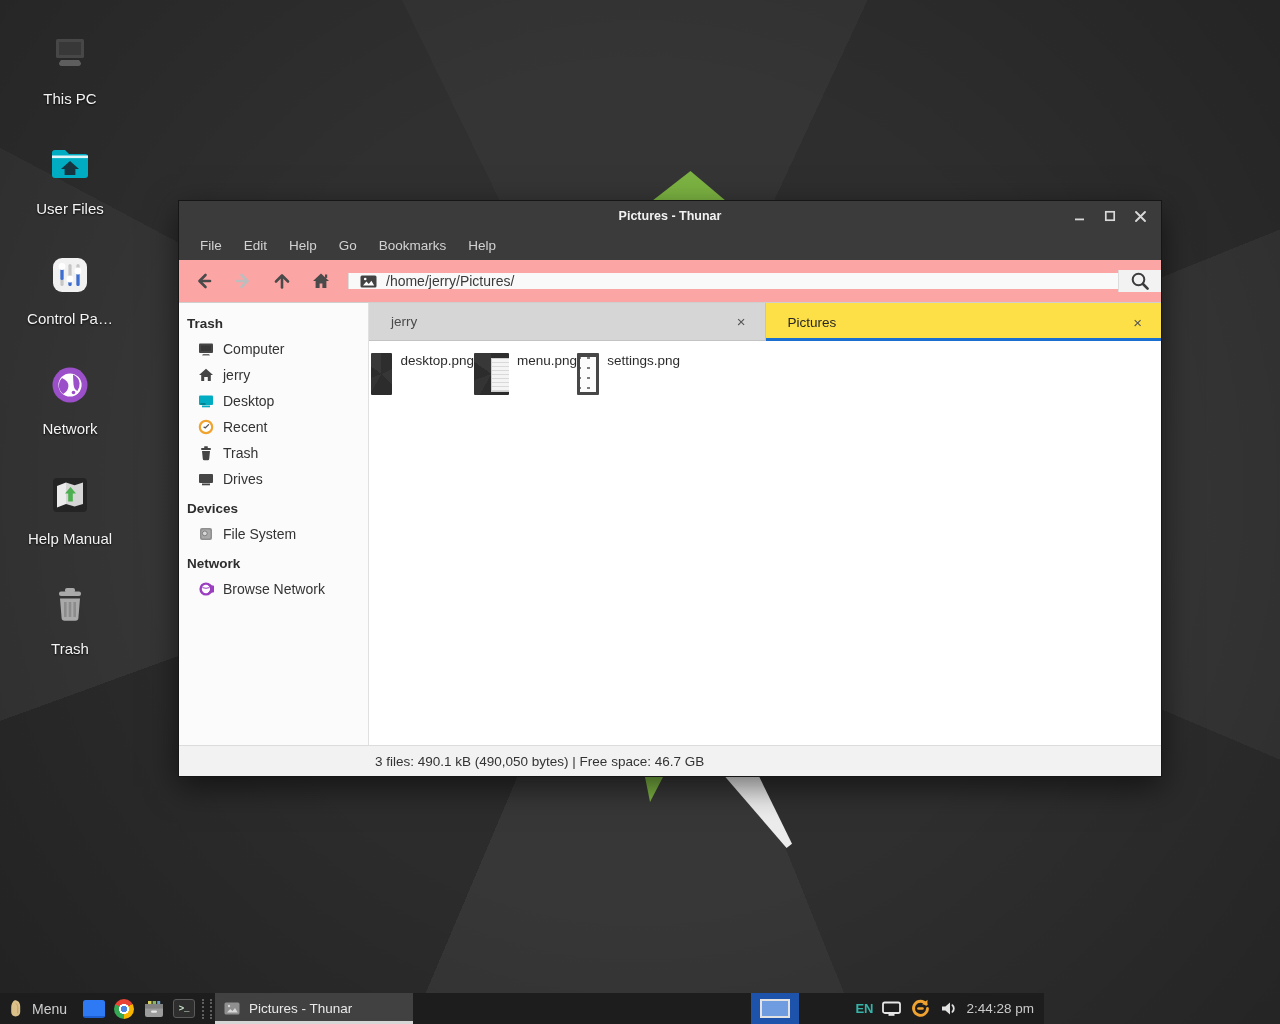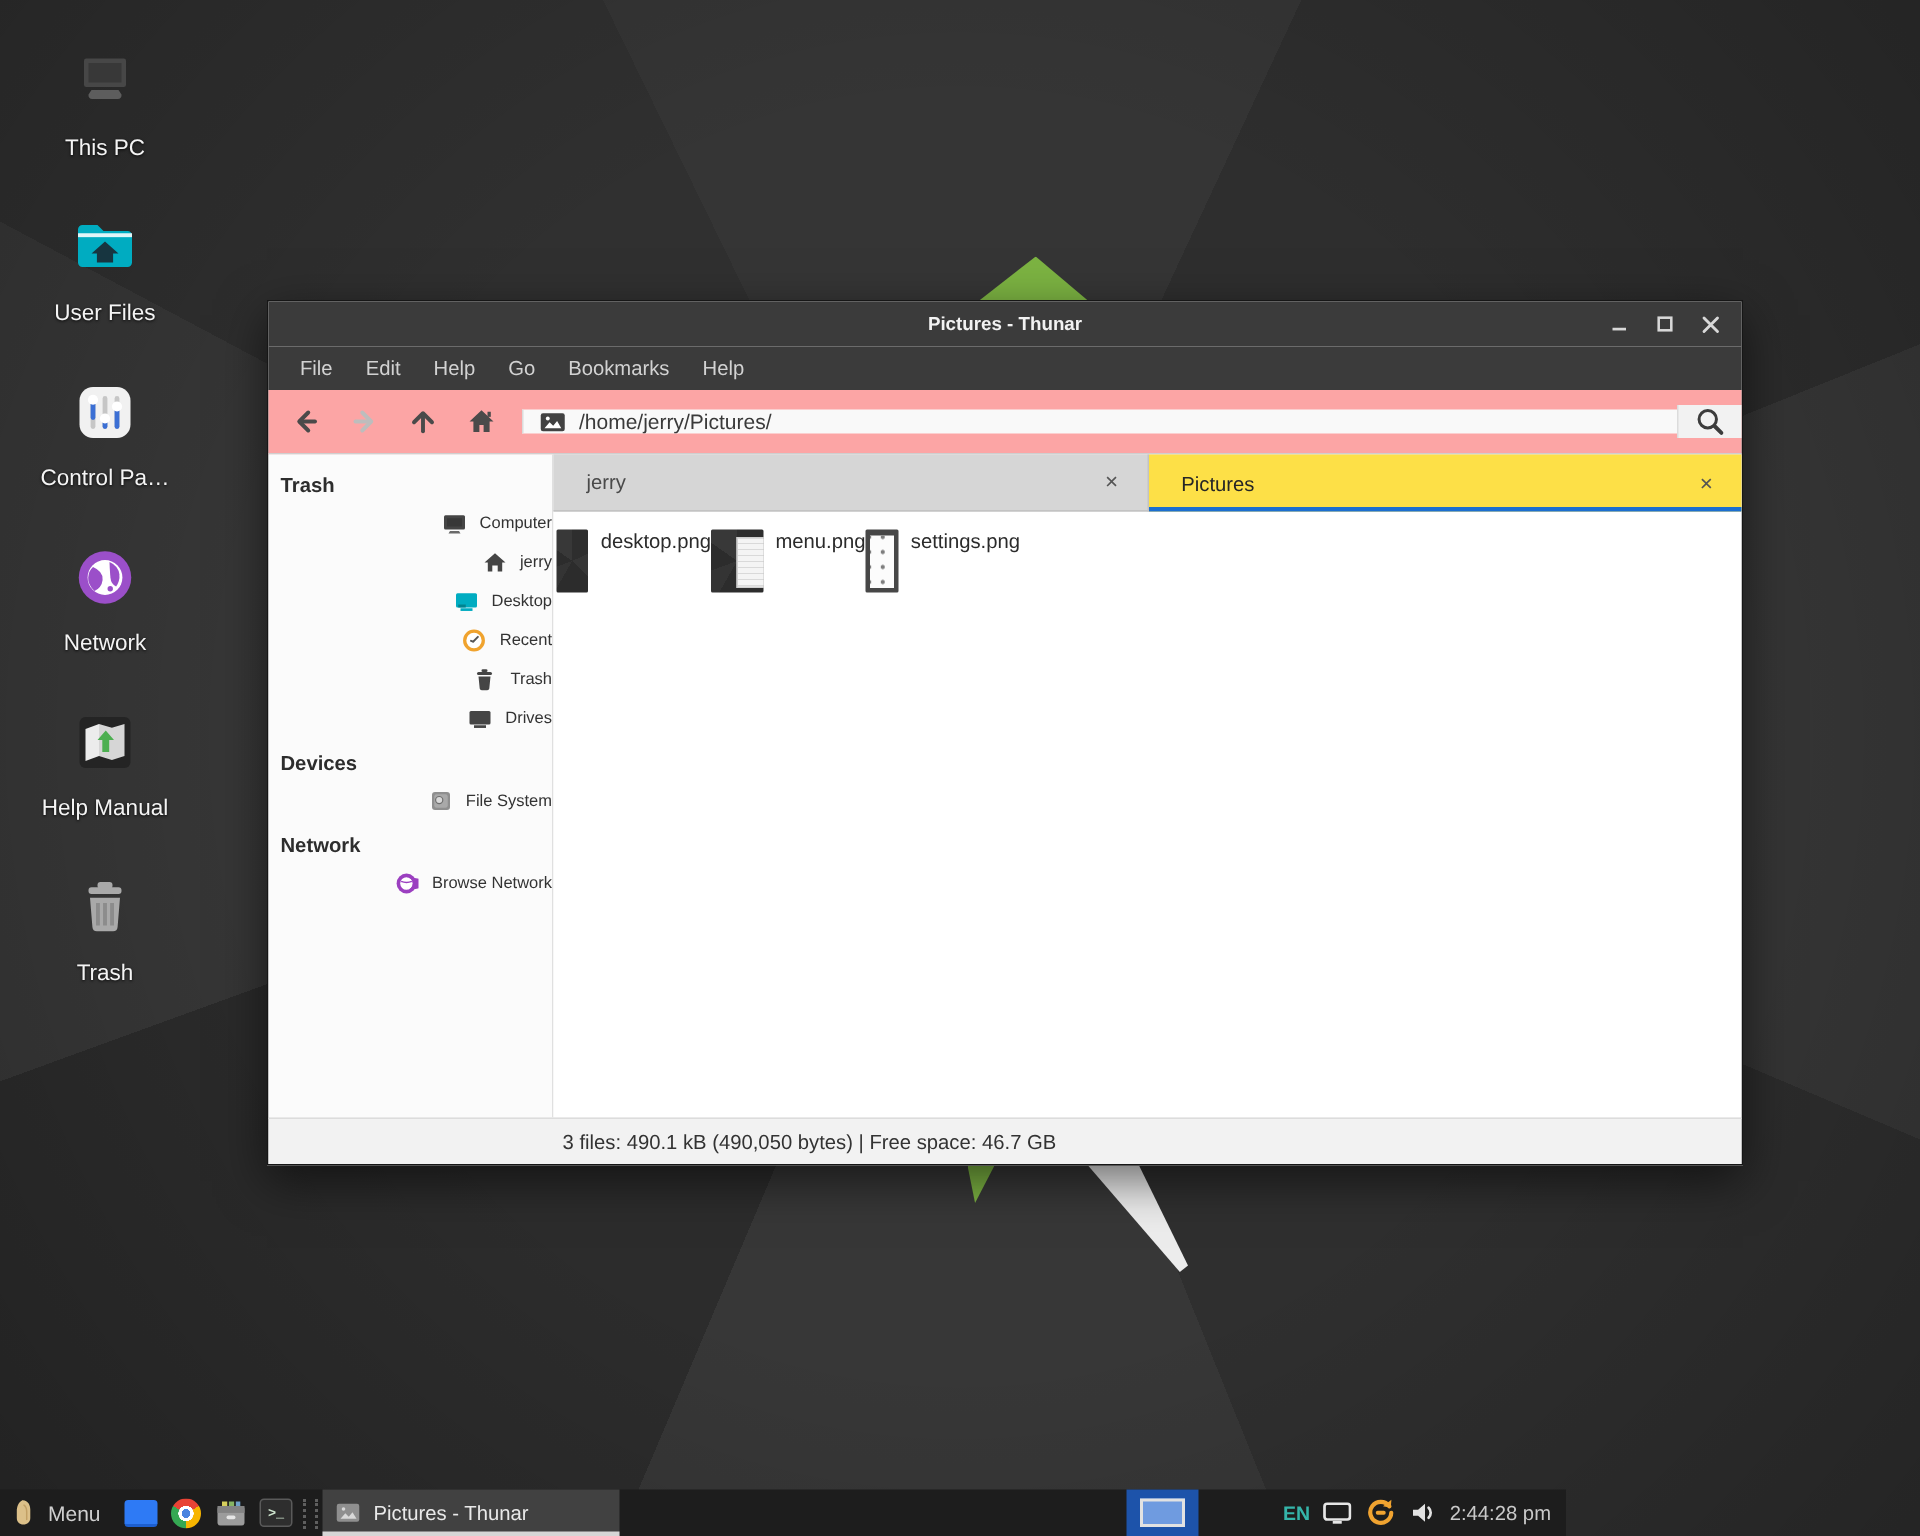--- a/index.html
+++ b/index.html
@@ -45,21 +45,21 @@
   .pathbar { flex:1; background:#f9f9f9; border-left:1px solid #dcdcdc; display:flex;
     align-items:center; gap:9px; padding-left:11px; font-size:14px; color:#3a3a3a; }
   .search-button { width:42px; border-left:1px solid #dcdcdc; background:#f2f2f2;
     display:flex; align-items:center; justify-content:center; }
 
   .content-row { flex:1; display:flex; min-height:0; }
   .sidebar { width:189px; flex:none; background:#fbfbfb; border-right:1px solid #e0e0e0;
     padding-top:4px; overflow:hidden; }
   .sb-header { font-weight:bold; font-size:13.5px; color:#2d2d2d; padding:9px 10px 5px 8px; }
   .sb-item { display:flex; align-items:center; gap:9px; height:26px; padding-left:19px;
-    font-size:11px; color:#333;justify-content:flex-end; }
+    font-size:14px; color:#333; }
   .sb-ic { width:16px; height:16px; display:flex; align-items:center; justify-content:center; flex:none; }
 
   .main { flex:1; display:flex; flex-direction:column; background:#fff; min-width:0; }
   .tabbar { height:38px; display:flex; background:#d9d9d9; flex:none; }
   .tab { flex:1; display:flex; align-items:center; padding:0 15px 0 22px; font-size:13.5px;
     color:#4a4a4a; background:#d6d6d6; border-right:1px solid #c3c3c3; border-bottom:1px solid #c3c3c3; }
   .tab:last-child { border-right:none; }
   .tab.active { background:#fde047; color:#262626; border-bottom:none; box-shadow:inset 0 -3px 0 #1b6fd0; }
   .tab-close { margin-left:auto; font-size:15px; color:#555; line-height:1; padding:2px 4px; }
 

